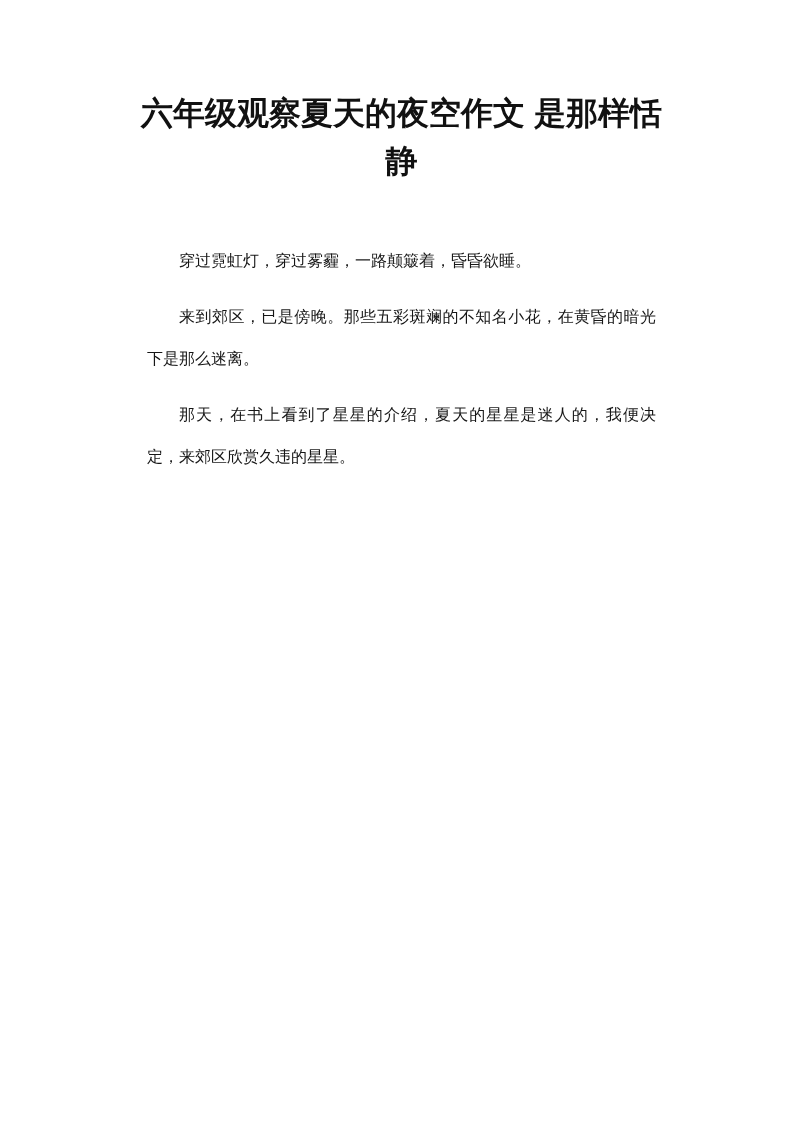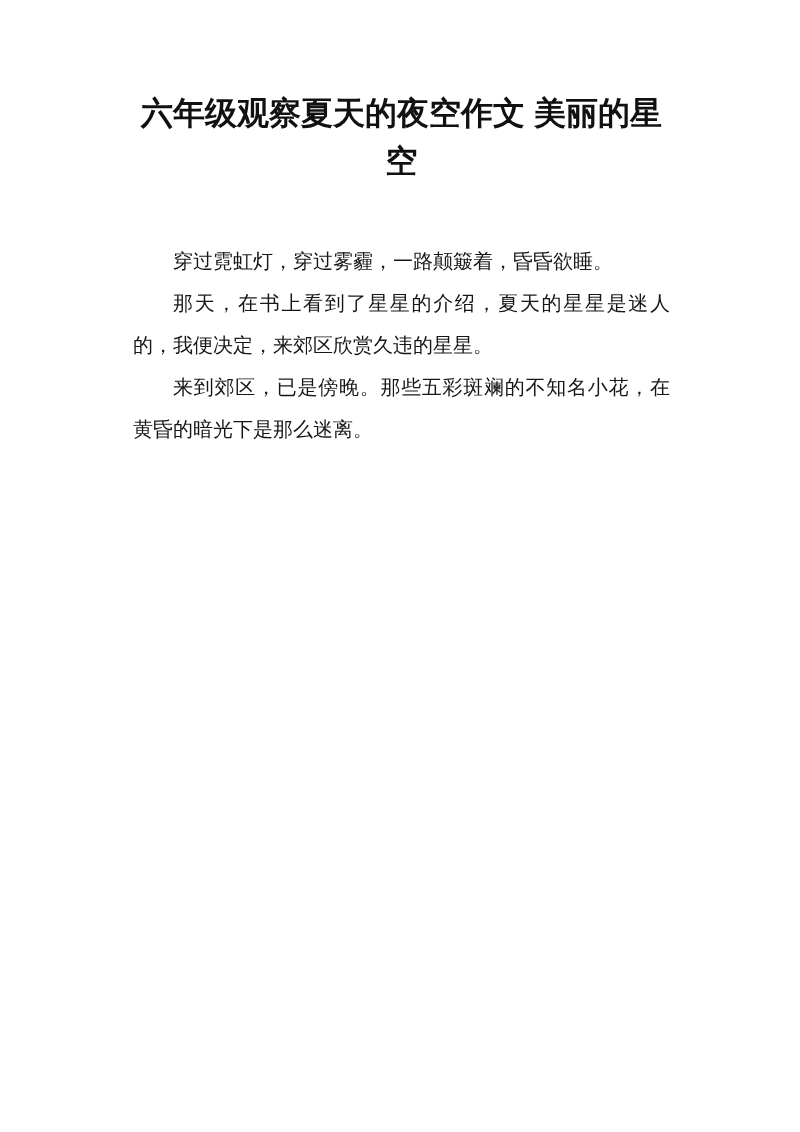--- a/index.html
+++ b/index.html
@@ -25,34 +25,34 @@
     line-height: 48px;
     text-align: center;
     margin: 0 0 55px 0;
     color: #111111;
     line-break: strict;
   }
   .essay-body {
     font-family: "Liberation Serif", "DejaVu Serif", serif;
   }
   .para {
-    font-size: 20px;
+    font-size: 16px;
     line-height: 42px;
     text-align: justify;
     text-justify: inter-ideograph;
     text-indent: 2em;
-    margin: 0;
+    margin: 14px;
     color: #161616;
     word-break: normal;
     line-break: strict;
   }
 </style>
 </head>
 <body>
 
 <div class="page">
-  <h1 class="essay-title">六年级观察夏天的夜空作文 美丽的星空</h1>
+  <h1 class="essay-title">六年级观察夏天的夜空作文 是那样恬静</h1>
   <div class="essay-body" id="essay-body">
       <p class="para">穿过霓虹灯，穿过雾霾，一路颠簸着，昏昏欲睡。</p>
+      <p class="para">来到郊区，已是傍晚。那些五彩斑斓的不知名小花，在黄昏的暗光下是那么迷离。</p>
       <p class="para">那天，在书上看到了星星的介绍，夏天的星星是迷人的，我便决定，来郊区欣赏久违的星星。</p>
-      <p class="para">来到郊区，已是傍晚。那些五彩斑斓的不知名小花，在黄昏的暗光下是那么迷离。</p>
     </div>
 </div>
 
 </body></html>

